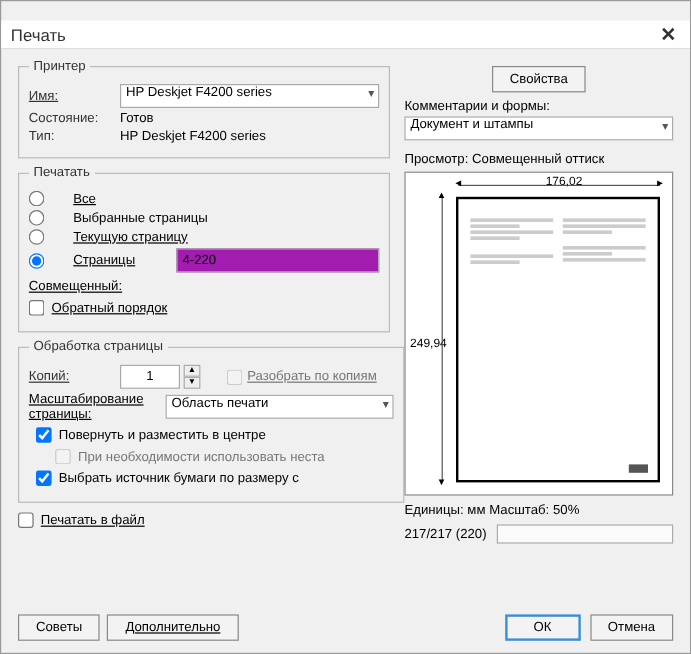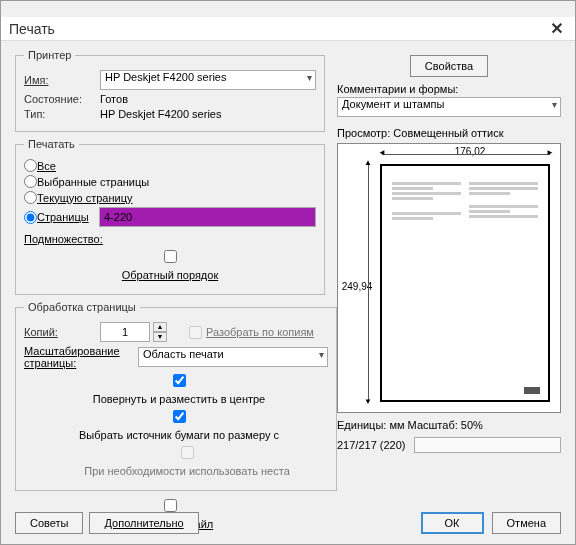--- a/index.html
+++ b/index.html
@@ -14,21 +14,21 @@
 fieldset { border: 1px solid #bbb; padding: 6px 8px 8px 8px; margin-bottom: 6px; }
 legend { padding: 0 4px; color: #333; }
 .row { display: flex; align-items: center; margin: 3px 0; gap: 4px; }
 .label { width: 72px; color: #333; }
 .u { text-decoration: underline; }
 select.combo, .combo-like { flex: 1; height: 20px; border: 1px solid #aaa; background: #fff; padding: 0 18px 0 4px; appearance: none; position: relative; }
 .combo-wrap { position: relative; flex: 1; }
 .combo-wrap::after { content: "▾"; position: absolute; right: 4px; top: 2px; color: #555; pointer-events: none; font-size: 10px; }
 .btn { height: 22px; padding: 0 14px; background: #f3f3f3; border: 1px solid #888; cursor: pointer; }
 .btn.default { border: 2px solid #3b8ed4; padding: 0 22px; }
-.radio-row { display: flex; align-items: center; margin: 3px 0; gap: 0; }
+.radio-row { display: flex; align-items: center; margin: 3px 0; gap: 24px; }
 input[type=radio], input[type=checkbox] { margin: 0; }
 .textfield { flex: 1; height: 20px; border: 1px solid #aaa; padding: 0 4px; background: #a21caf; }
 .spinner { width: 50px; height: 20px; border: 1px solid #aaa; text-align: center; background: #fff; }
 .spin-btns { display: flex; flex-direction: column; margin-left: -1px; }
 .spin-btns span { width: 14px; height: 10px; border: 1px solid #aaa; background: #eee; font-size: 7px; text-align: center; line-height: 8px; cursor: pointer; }
 .muted { color: #777; }
 .section-label { margin: 4px 0 2px 0; }
 .preview-title { margin-bottom: 4px; }
 .preview-area { border: 1px solid #888; height: 270px; background: #fff; position: relative; padding: 20px 10px 10px 32px; }
 .dim-top { position: absolute; top: 2px; left: 52px; right: 10px; text-align: center; font-size: 10px; }
@@ -45,21 +45,21 @@
 .page .col { flex: 1; }
 .page .ln { height: 3px; background: #ccc; margin: 2px 0; }
 .page .ln.short { width: 60%; }
 .page .pg-num { position: absolute; bottom: 6px; right: 8px; width: 16px; height: 7px; background: #555; }
 .units { margin: 6px 0 4px 0; }
 .progress-row { display: flex; align-items: center; gap: 8px; margin-top: 6px; }
 .progress { flex: 1; height: 16px; border: 1px solid #aaa; background: #fafafa; }
 .bottom { position: absolute; bottom: 10px; left: 14px; right: 14px; display: flex; justify-content: space-between; }
 .bottom-left { display: flex; gap: 6px; }
 .bottom-right { display: flex; gap: 8px; }
-.chk-row { display: flex; align-items: center; gap: 6px; margin: 5px 0 5px 6px; flex-direction: column; }
+.chk-row { display: flex; align-items: center; gap: 6px; margin: 5px 0 5px 6px; }
 .wide-combo .combo-wrap { width: 190px; flex: none; }
 .labelset2 { width: 100px; }
 </style>
 </head>
 <body>
 
 <div class="dialog">
   <div class="titlebar">
     <span class="title">Печать</span>
     <span class="close">✕</span>
@@ -99,21 +99,21 @@
         <div class="radio-row">
           <input type="radio" name="rng" style="">
           <span class="u">Текущую страницу</span>
         </div>
         <div class="radio-row">
           <input type="radio" name="rng" checked="" style="">
           <span class="u" style="width:62px">Страницы</span>
           <input class="textfield" value="4-220" style="">
         </div>
         <div class="row wide-combo" style="margin-top:6px">
-          <span class="labelset2"><span class="u">Подмножество:</span></span>
+          <span class="labelset2"><span class="u">Совмещенный:</span></span>
         </div>
         <div class="chk-row" style="margin-left:0">
           <input type="checkbox" style="">
           <span class="u">Обратный порядок</span>
         </div>
       </fieldset>
 
       <fieldset>
         <legend>Обработка страницы</legend>
         <div class="row">
@@ -130,27 +130,27 @@
         <div class="row wide-combo">
           <span class="labelset2" style="width:110px"><span class="u">Масштабирование страницы:</span></span>
           <div class="combo-wrap">
             <div class="combo-like">Область печати</div>
           </div>
         </div>
         <div class="chk-row">
           <input type="checkbox" checked="" style="">
           <span>Повернуть и разместить в центре</span>
         </div>
+        <div class="chk-row" style="margin-left:22px">
+          <input type="checkbox" disabled="" style="">
+          <span class="muted">При необходимости использовать неста</span>
+        </div>
         <div class="chk-row">
           <input type="checkbox" checked="" style="">
           <span>Выбрать источник бумаги по размеру с</span>
-        </div>
-        <div class="chk-row" style="margin-left:22px">
-          <input type="checkbox" disabled="" style="">
-          <span class="muted">При необходимости использовать неста</span>
         </div>
       </fieldset>
 
       <div class="chk-row" style="margin-left:0; margin-top:8px">
         <input type="checkbox" style="">
         <span class="u">Печатать в файл</span>
       </div>
     </div>
 
     <div class="right">

